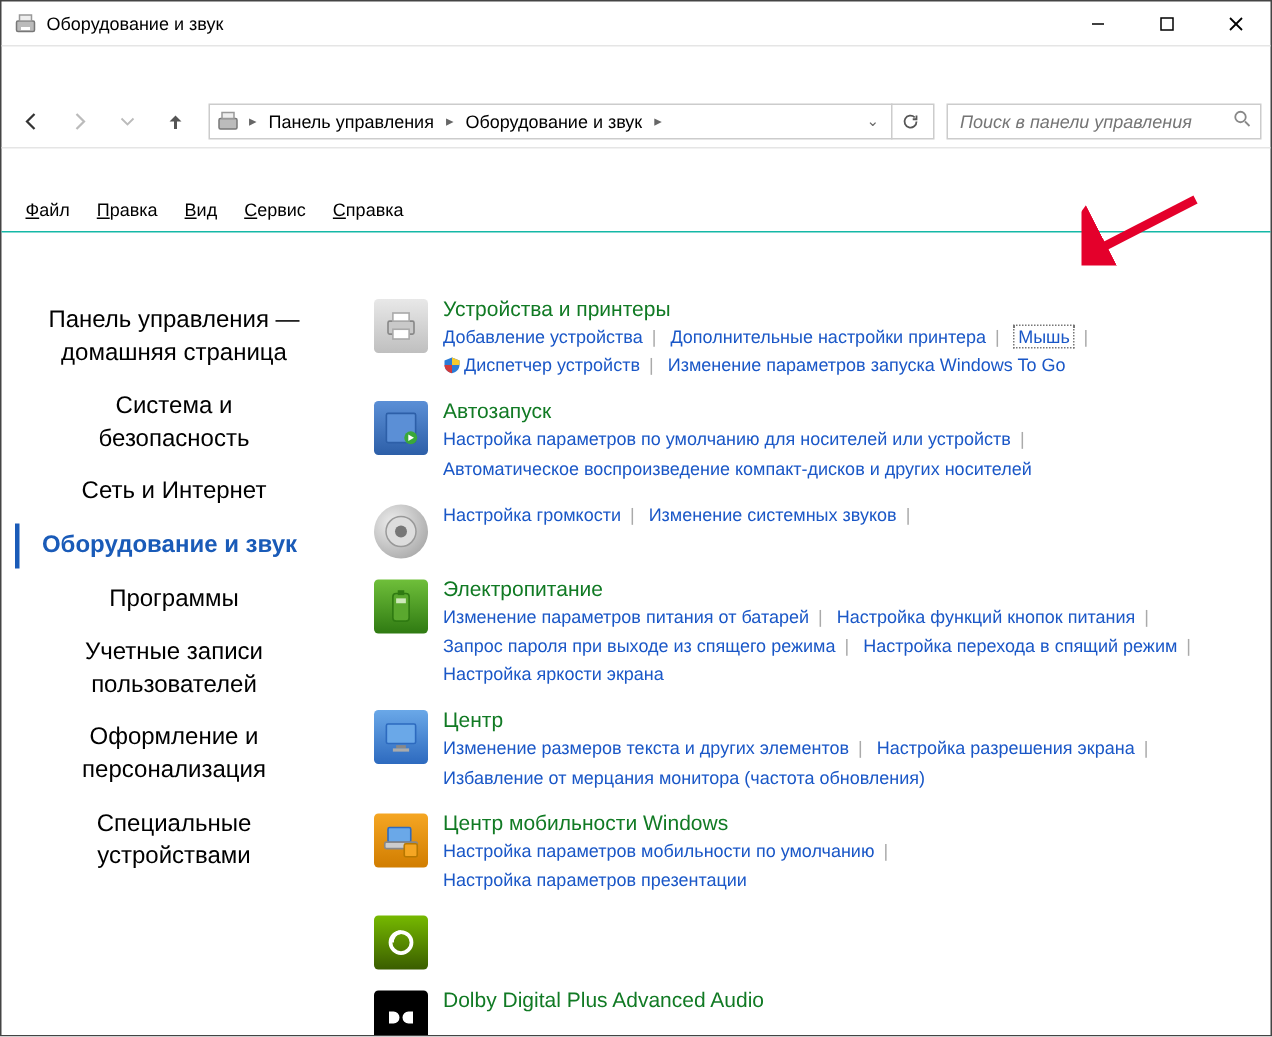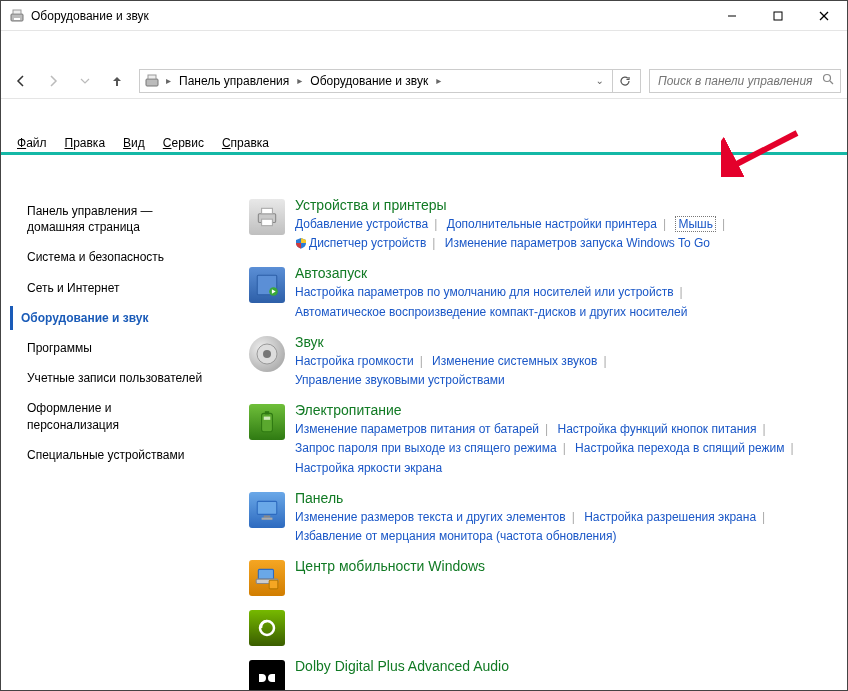--- a/index.html
+++ b/index.html
@@ -71,57 +71,58 @@
   .crumb { padding: 0 2px; white-space: nowrap; }
   .crumb-sep { color: #666; padding: 0 2px; font-size: 10px; }
   .addr-spacer { flex: 1; }
   .refreshbtn {
     width: 24px; height: 24px;
     border-left: 1px solid #ccc;
     display: flex; align-items: center; justify-content: center;
     margin-left: 2px;
   }
   .searchbox {
-    width: 192px; height: 24px;
+    width: 210px; height: 24px;
     border: 1px solid #ccc;
     display: flex; align-items: center;
     padding: 0 6px;
   }
   .searchbox input {
     border: none; outline: none;
     width: 100%;
     font-size: 12px;
     color: #888;
     font-style: italic;
     background: transparent;
   }
   .search-icon { color: #888; font-size: 12px; margin-left: 4px; }
 
   .menubar {
     height: 24px;
     display: flex;
-    align-items: flex-end;
+    align-items: flex-start;
     padding: 0 8px;
     gap: 2px;
-    border-bottom: 3px solid #14b8a6;
+    border-bottom: 1px solid #14b8a6;
   }
   .menubar-item {
     padding: 2px 8px;
   }
   .menubar-item u { text-decoration: underline; }
 
   .body {
     flex: 1;
     display: flex;
     overflow: hidden;
   }
   .sidebar {
     width: 218px;
     padding: 12px 8px 8px 20px;
-    font-size: 12px;
+    font-size: 16px;
+    text-align: center;
   }
   .side-item {
     padding: 4px 6px;
     margin-bottom: 6px;
     line-height: 1.35;
     cursor: pointer;
   }
   .side-item.active {
     color: #1a5bb8;
     font-weight: 600;
@@ -364,25 +365,23 @@
       </div>
 
       <div class="cat">
         <div class="cat-icon ico-sound">
           <svg viewBox="0 0 24 24" width="24" height="24">
               <circle cx="12" cy="12" r="10" fill="#ddd" stroke="#999"></circle>
               <circle cx="12" cy="12" r="4" fill="#777"></circle>
             </svg>
         </div>
         <div class="cat-body">
-          <div class="cat-title">Звук</div>
           <div class="cat-links">
             <span class="lnk">Настройка громкости</span><span class="sep">|</span>
             <span class="lnk">Изменение системных звуков</span><span class="sep">|</span><br>
-            <span class="lnk">Управление звуковыми устройствами</span>
           </div>
         </div>
       </div>
 
       <div class="cat">
         <div class="cat-icon ico-power">
           <svg viewBox="0 0 24 24" width="26" height="26">
               <rect x="7" y="4" width="10" height="17" rx="2" fill="#5aa82e" stroke="#2f7a12"></rect>
               <rect x="10" y="2" width="4" height="3" fill="#2f7a12"></rect>
               <rect x="9" y="7" width="6" height="3" fill="#cfe9bb"></rect>
@@ -402,39 +401,43 @@
 
       <div class="cat">
         <div class="cat-icon ico-screen">
           <svg viewBox="0 0 24 24" width="26" height="26">
               <rect x="3" y="4" width="18" height="12" rx="1" fill="#6aa8e8" stroke="#2d6abf"></rect>
               <rect x="9" y="17" width="6" height="2" fill="#888"></rect>
               <rect x="7" y="19" width="10" height="2" fill="#aaa"></rect>
             </svg>
         </div>
         <div class="cat-body">
-          <div class="cat-title">Панель</div>
+          <div class="cat-title">Центр</div>
           <div class="cat-links">
             <span class="lnk">Изменение размеров текста и других элементов</span><span class="sep">|</span>
             <span class="lnk">Настройка разрешения экрана</span><span class="sep">|</span><br>
             <span class="lnk">Избавление от мерцания монитора (частота обновления)</span>
           </div>
         </div>
       </div>
 
       <div class="cat">
         <div class="cat-icon ico-mobility">
           <svg viewBox="0 0 24 24" width="26" height="26">
               <rect x="4" y="4" width="14" height="9" rx="1" fill="#6aa8e8" stroke="#2d6abf"></rect>
               <rect x="2" y="13" width="20" height="4" rx="1" fill="#ccc" stroke="#888"></rect>
               <rect x="14" y="14" width="8" height="8" rx="1" fill="#f5a623" stroke="#b87800"></rect>
             </svg>
         </div>
         <div class="cat-body">
           <div class="cat-title">Центр мобильности Windows</div>
+          <div class="cat-links">
+            <span class="lnk">Настройка параметров мобильности по умолчанию</span><span class="sep">|</span><br>
+            <span class="lnk">Настройка параметров презентации</span>
+          </div>
         </div>
       </div>
 
       <div class="cat">
         <div class="cat-icon ico-nvidia">
           <svg viewBox="0 0 24 24" width="24" height="24">
               <circle cx="12" cy="12" r="7" fill="none" stroke="#fff" stroke-width="2.5"></circle>
               <path d="M12 5 C8 5 6 9 6 12" fill="none" stroke="#fff" stroke-width="2.5"></path>
             </svg>
         </div>

